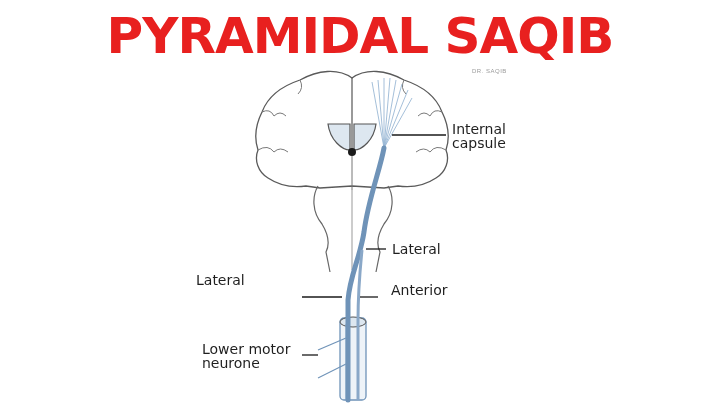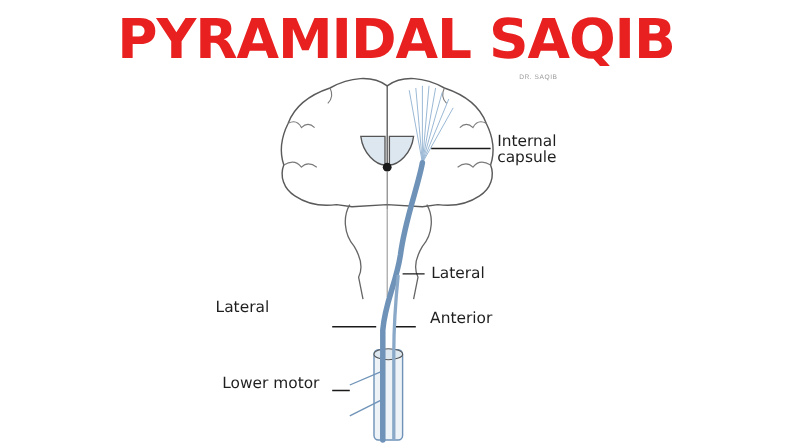--- a/index.html
+++ b/index.html
@@ -73,13 +73,14 @@
 </div>
 <div class="label" style="left:392px; top:242px;">Lateral</div>
 <div class="label r" style="left:196px; top:273px; width:102px;">
   <div>Lateral</div>
 </div>
 <div class="label" style="left:391px; top:283px;">
   <div>Anterior</div>
 </div>
 <div class="label r" style="left:202px; top:342px; width:102px;">
   <div>Lower motor</div>
+  <div>neurone</div>
 </div>
 
 </body></html>

